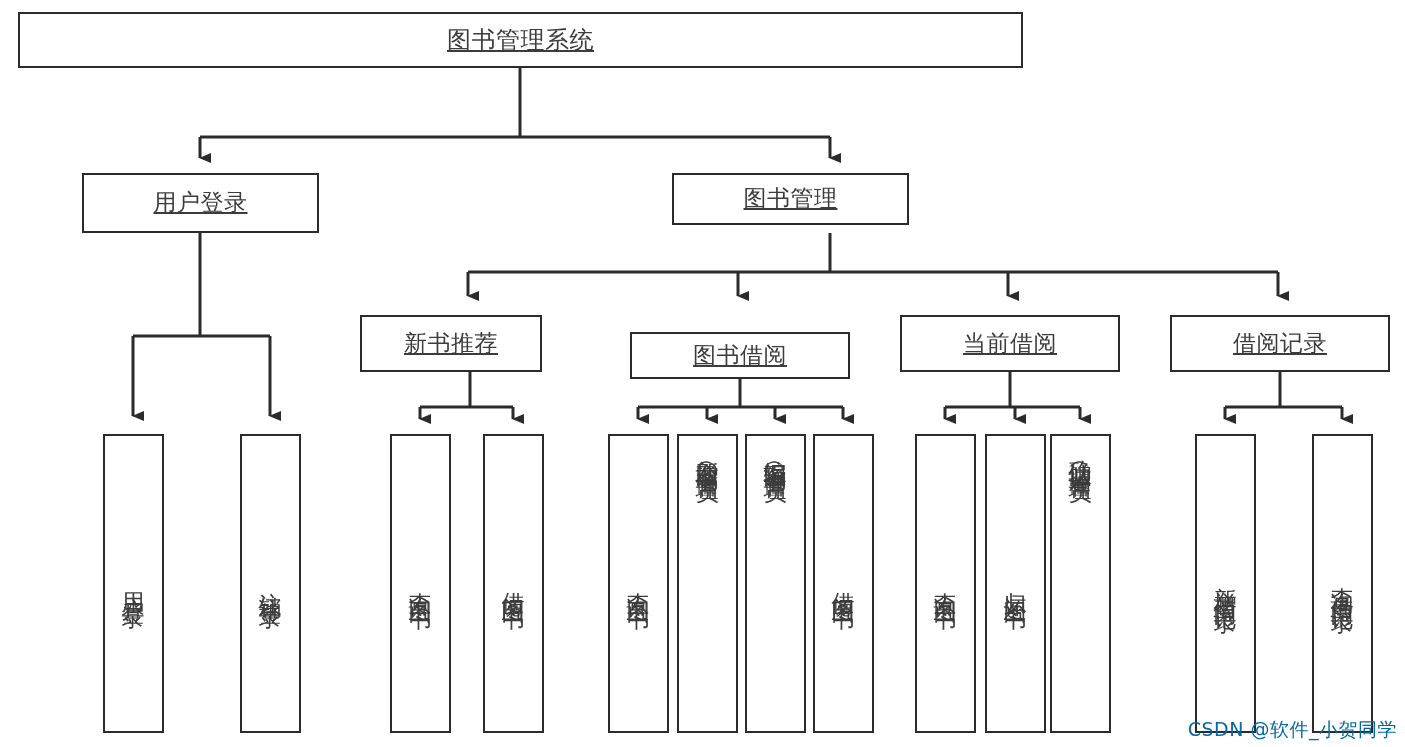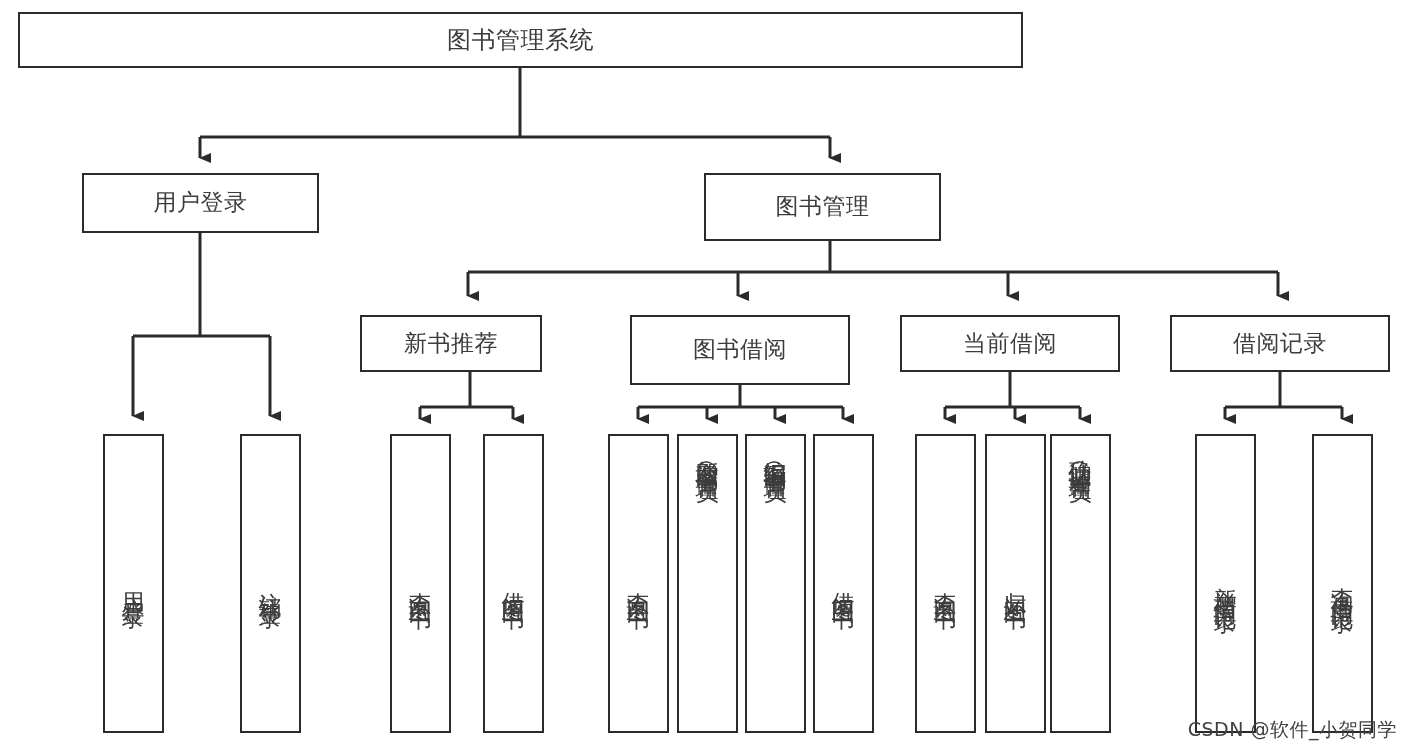--- a/index.html
+++ b/index.html
@@ -33,20 +33,21 @@
     display: flex;
     align-items: center;
     justify-content: center;
     text-align: center;
     z-index: 3;
   }
   .node-h {
     font-size: 23px;
     line-height: 1.1;
     letter-spacing: 0.5px;
+    text-decoration: underline;
   }
   .node-root {
     font-size: 24px;
   }
   .node-v {
     align-items: flex-start;
     justify-content: center;
     padding-top: 6px;
   }
   .vtext {
@@ -63,21 +64,21 @@
   }
   .node-v.v-mid {
     align-items: center;
     padding-top: 0;
   }
   #watermark {
     position: absolute;
     right: 8px;
     bottom: 4px;
     font-size: 19px;
-    color: #404040;
+    color: #0369a1;
     letter-spacing: 0.5px;
     z-index: 6;
     white-space: nowrap;
     font-family: "DejaVu Sans", "Liberation Sans", sans-serif;
   }
 </style>
 </head>
 <body>
 
 <div id="canvas">
@@ -151,28 +152,28 @@
     </g>
   </svg>
 
   <div class="node node-h node-root" style="left:18px; top:12px; width:1005px; height:56px;">
     <span>图书管理系统</span>
   </div>
 
   <div class="node node-h" style="left:82px; top:173px; width:237px; height:60px;">
     <span>用户登录</span>
   </div>
-  <div class="node node-h" style="left:704px; top:173px; width:237px; height:68px;">
+  <div class="node node-h" style="left:672px; top:173px; width:237px; height:52px;">
     <span>图书管理</span>
   </div>
 
   <div class="node node-h" style="left:360px; top:315px; width:182px; height:57px;">
     <span>新书推荐</span>
   </div>
-  <div class="node node-h" style="left:630px; top:315px; width:220px; height:70px;">
+  <div class="node node-h" style="left:630px; top:332px; width:220px; height:47px;">
     <span>图书借阅</span>
   </div>
   <div class="node node-h" style="left:1170px; top:315px; width:220px; height:57px;">
     <span>借阅记录</span>
   </div>
   <div class="node node-h" style="left:900px; top:315px; width:220px; height:57px;">
     <span>当前借阅</span>
   </div>
 
   <div class="node node-v v-mid" style="left:103px; top:434px; width:61px; height:299px;">

